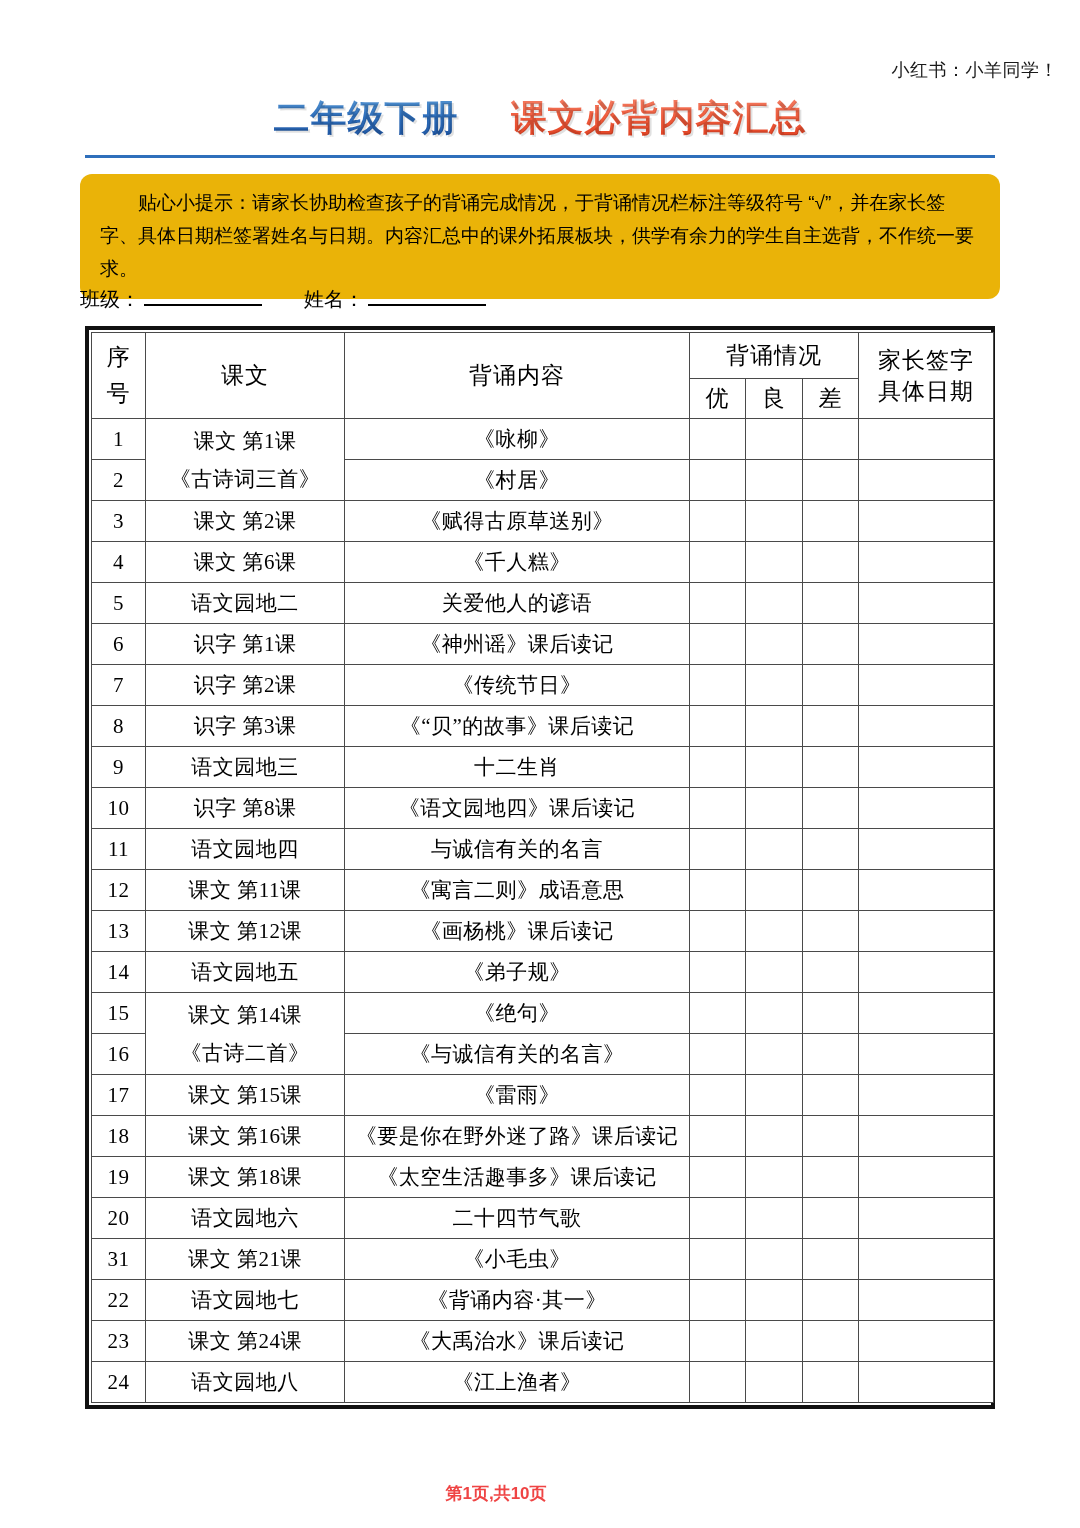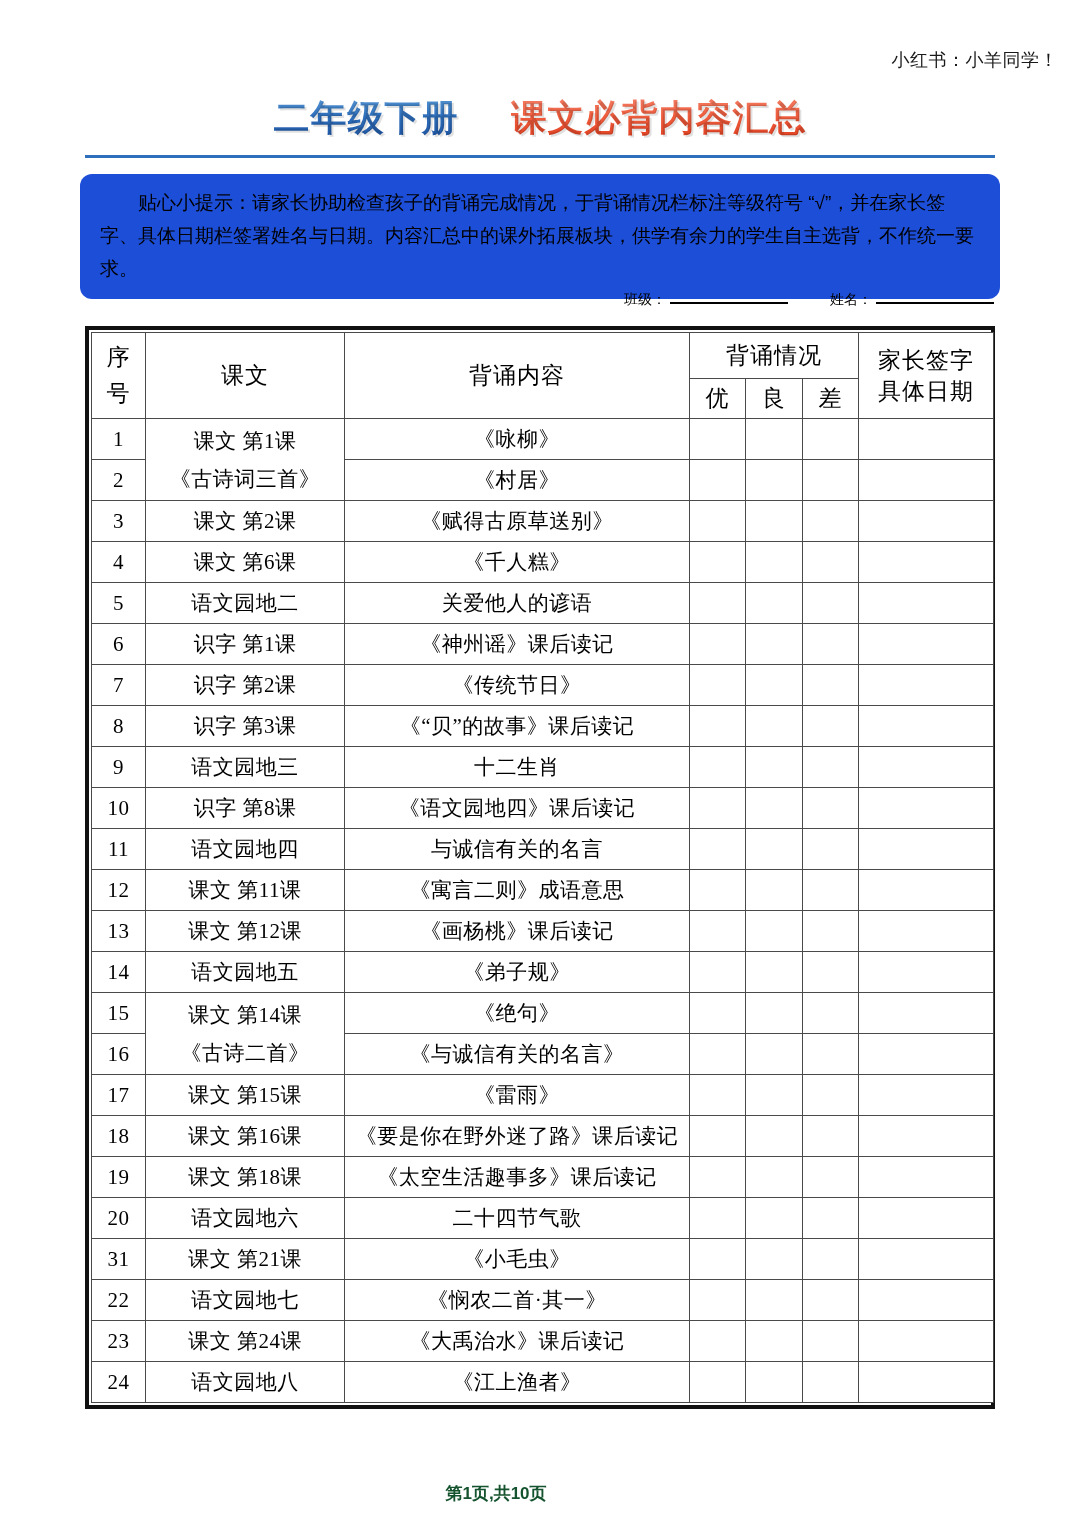--- a/index.html
+++ b/index.html
@@ -10,21 +10,21 @@
     background: #ffffff;
     font-family: "Liberation Serif", "DejaVu Serif", serif;
     color: #000;
     position: relative;
     overflow: hidden;
   }
 
   
   .watermark {
     position: absolute;
-    top: 48px;
+    top: 58px;
     right: 22px;
     font-family: "Liberation Sans", "DejaVu Sans", sans-serif;
     font-size: 18px;
     letter-spacing: 0.5px;
     color: #1a1a1a;
     white-space: nowrap;
   }
 
   
   .title-wrap {
@@ -64,39 +64,38 @@
     background: #2e6fbb;
   }
 
   
   .tipbox {
     position: absolute;
     top: 174px;
     left: 80px;
     width: 920px;
     min-height: 96px;
-    background: #1d4ed8;
+    background: #eab308;
     border-radius: 12px;
     padding: 12px 20px 14px 20px;
     font-family: "Liberation Sans", "DejaVu Sans", sans-serif;
     font-size: 19px;
     line-height: 33px;
     text-indent: 38px;
     color: #000;
   }
 
   
   .idline {
     position: absolute;
     top: 286px;
     left: 80px;
     width: 920px;
-    text-align: right;
     font-family: "Liberation Sans", "DejaVu Sans", sans-serif;
-    font-size: 14px;
+    font-size: 20px;
     white-space: nowrap;
   }
   .idline .fld { display: inline-block; }
   .idline .blank {
     display: inline-block;
     width: 118px;
     border-bottom: 2px solid #000;
     height: 18px;
     margin: 0 6px 0 4px;
   }
@@ -154,21 +153,21 @@
   
   .footer {
     position: absolute;
     top: 1482px;
     left: 0;
     width: 992px;
     text-align: center;
     font-family: "Liberation Sans", "DejaVu Sans", sans-serif;
     font-size: 17px;
     font-weight: bold;
-    color: #14532d;
+    color: #ef4444;
   }
 </style>
 </head>
 <body>
 
 <div class="watermark">小红书：小羊同学！</div>
 
 <div class="title-wrap">
   <span class="title-blue">二年级下册</span><span class="title-gap"></span><span class="title-orange">课文必背内容汇总</span>
 </div>
@@ -401,21 +400,21 @@
           <td>课文 第21课</td>
           <td>《小毛虫》</td>
           <td class="mark"></td>
           <td class="mark"></td>
           <td class="mark"></td>
           <td class="sign"></td>
         </tr>
         <tr>
           <td class="idx">22</td>
           <td>语文园地七</td>
-          <td>《悯农二首·其一》</td>
+          <td>《背诵内容·其一》</td>
           <td class="mark"></td>
           <td class="mark"></td>
           <td class="mark"></td>
           <td class="sign"></td>
         </tr>
         <tr>
           <td class="idx">23</td>
           <td>课文 第24课</td>
           <td>《大禹治水》课后读记</td>
           <td class="mark"></td>

